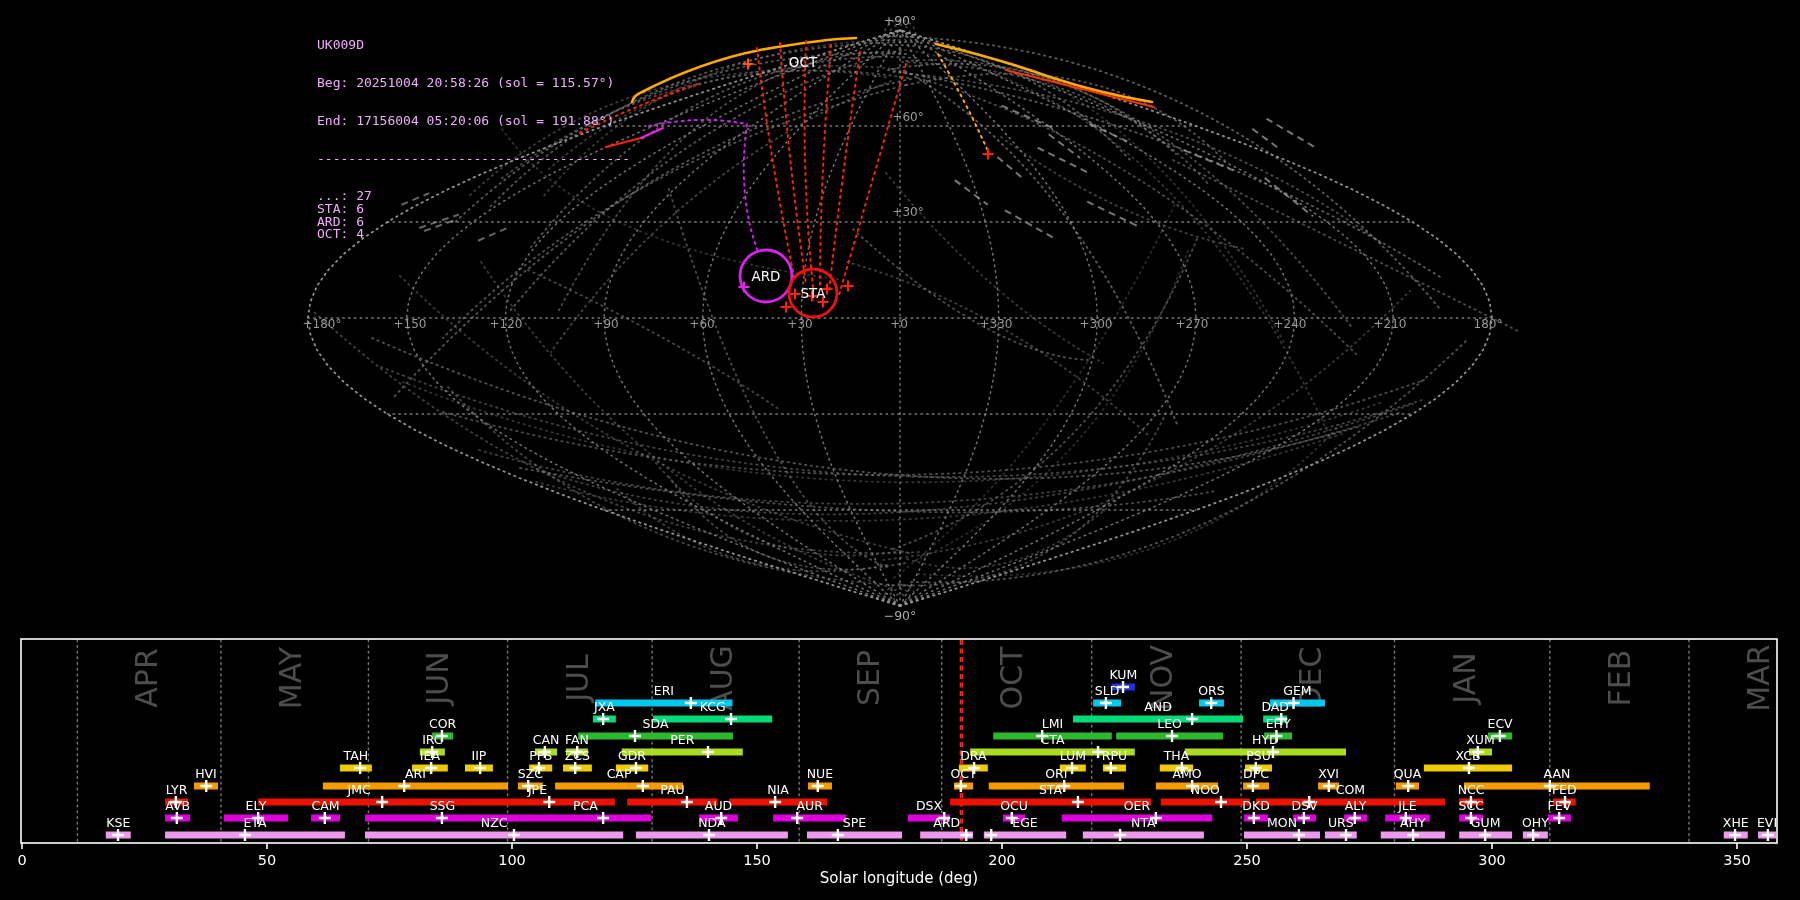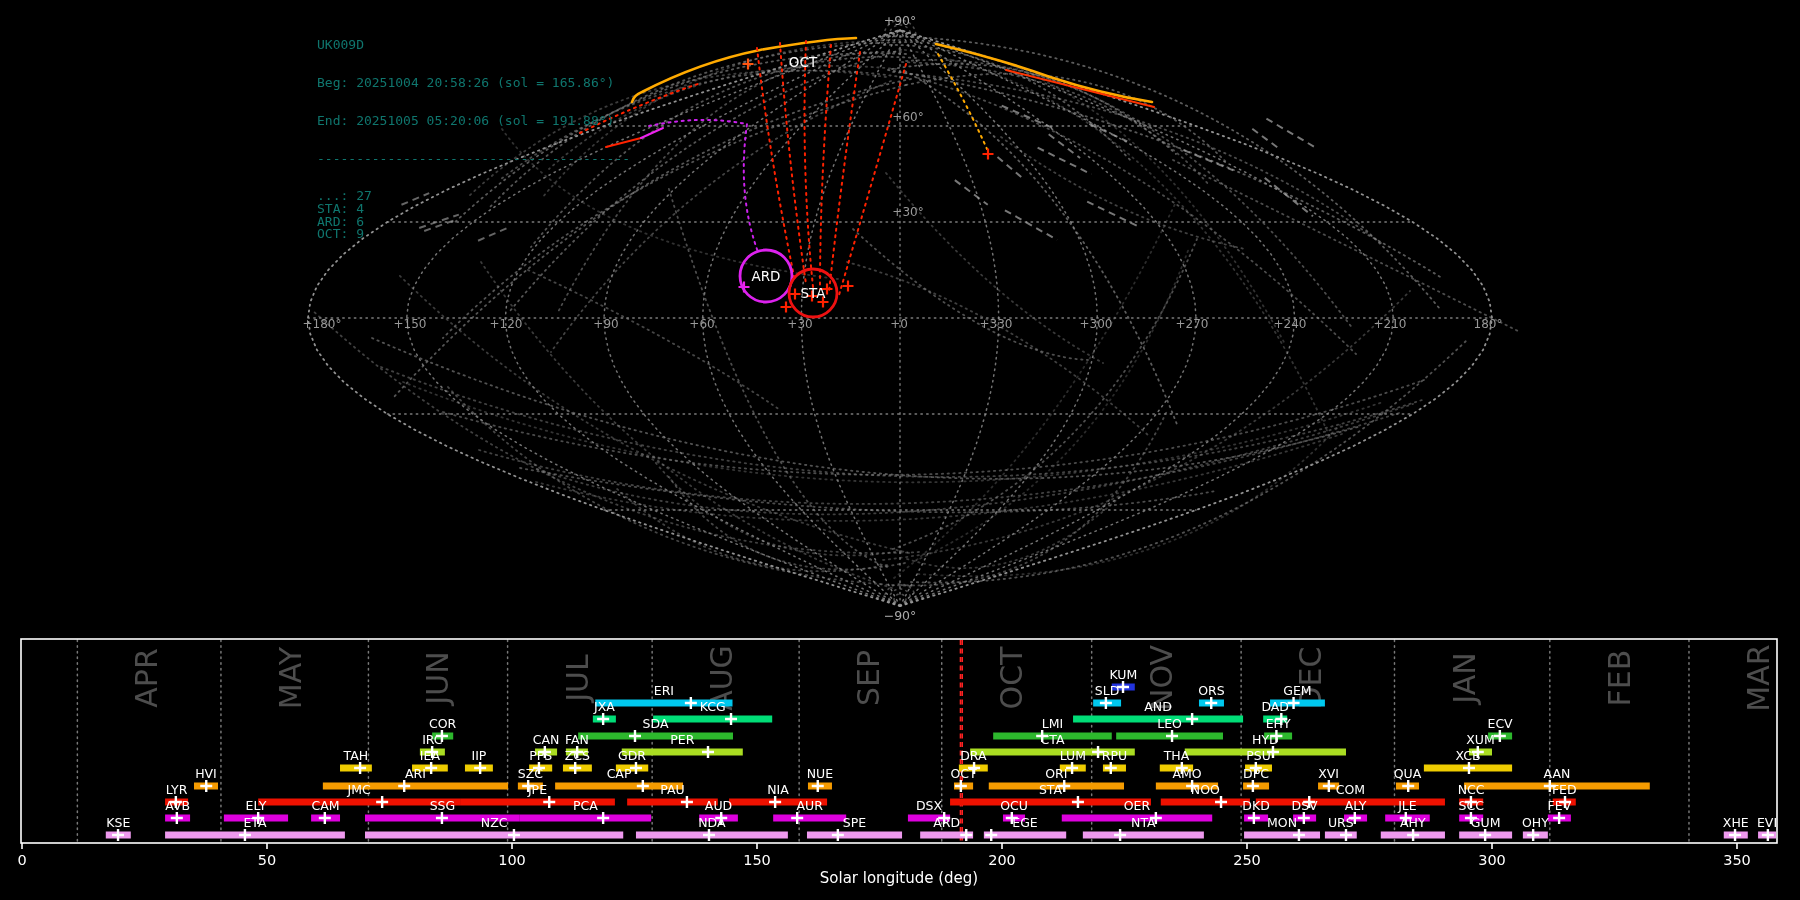--- a/index.html
+++ b/index.html
@@ -1,19 +1,19 @@
 <!DOCTYPE html>
 <html><head>
 <meta charset="utf-8">
 <style>
   html,body{margin:0;padding:0;background:#000;}
   #root{position:relative;width:1800px;height:900px;background:#000;overflow:hidden;
         font-family:"DejaVu Sans","Liberation Sans",sans-serif;}
   #sky-chart-svg{position:absolute;left:0;top:0;}
-  #stats{position:absolute;left:317px;top:14px;color:#0f766e;
+  #stats{position:absolute;left:317px;top:14px;color:#f0abfc;
          font-family:"DejaVu Sans Mono","Liberation Mono",monospace;
          font-size:13px;line-height:12.6px;white-space:pre;}
   #stats .sep{letter-spacing:0px;}
 </style>
 </head>
 <body>
 
 <div id="root">
   <svg id="sky-chart-svg" width="1800" height="900" viewBox="0 0 1800 900">
     <g id="sky-group">
@@ -658,18 +658,18 @@
           <text x="1492" y="865" fill="#fff" font-size="14.5" text-anchor="middle" font-family="&quot;DejaVu Sans&quot;,&quot;Liberation Sans&quot;,sans-serif">300</text>
           <line x1="1737.0000000000002" y1="843" x2="1737.0000000000002" y2="849" stroke="#fff" stroke-width="1.6"></line>
           <text x="1737.0000000000002" y="865" fill="#fff" font-size="14.5" text-anchor="middle" font-family="&quot;DejaVu Sans&quot;,&quot;Liberation Sans&quot;,sans-serif">350</text>
           <text x="899" y="883" fill="#fff" font-size="15" text-anchor="middle" font-family="&quot;DejaVu Sans&quot;,&quot;Liberation Sans&quot;,sans-serif">Solar longitude (deg)</text>
         </g>
       </g>
   </svg>
 
   <div id="stats">
     <div>UK009D</div>
-    <div>Beg: 20251004 20:58:26 (sol = 165.86°)</div>
-    <div>End: 20251005 05:20:06 (sol = 191.88°)</div>
+    <div>Beg: 20251004 20:58:26 (sol = 115.57°)</div>
+    <div>End: 17156004 05:20:06 (sol = 191.88°)</div>
     <div class="sep">----------------------------------------</div>
-    <div id="stats-counts"><div>...: 27</div><div>STA: 4</div><div>ARD: 6</div><div>OCT: 9</div></div>
+    <div id="stats-counts"><div>...: 27</div><div>STA: 6</div><div>ARD: 6</div><div>OCT: 4</div></div>
   </div>
 </div>
 
 </body></html>

